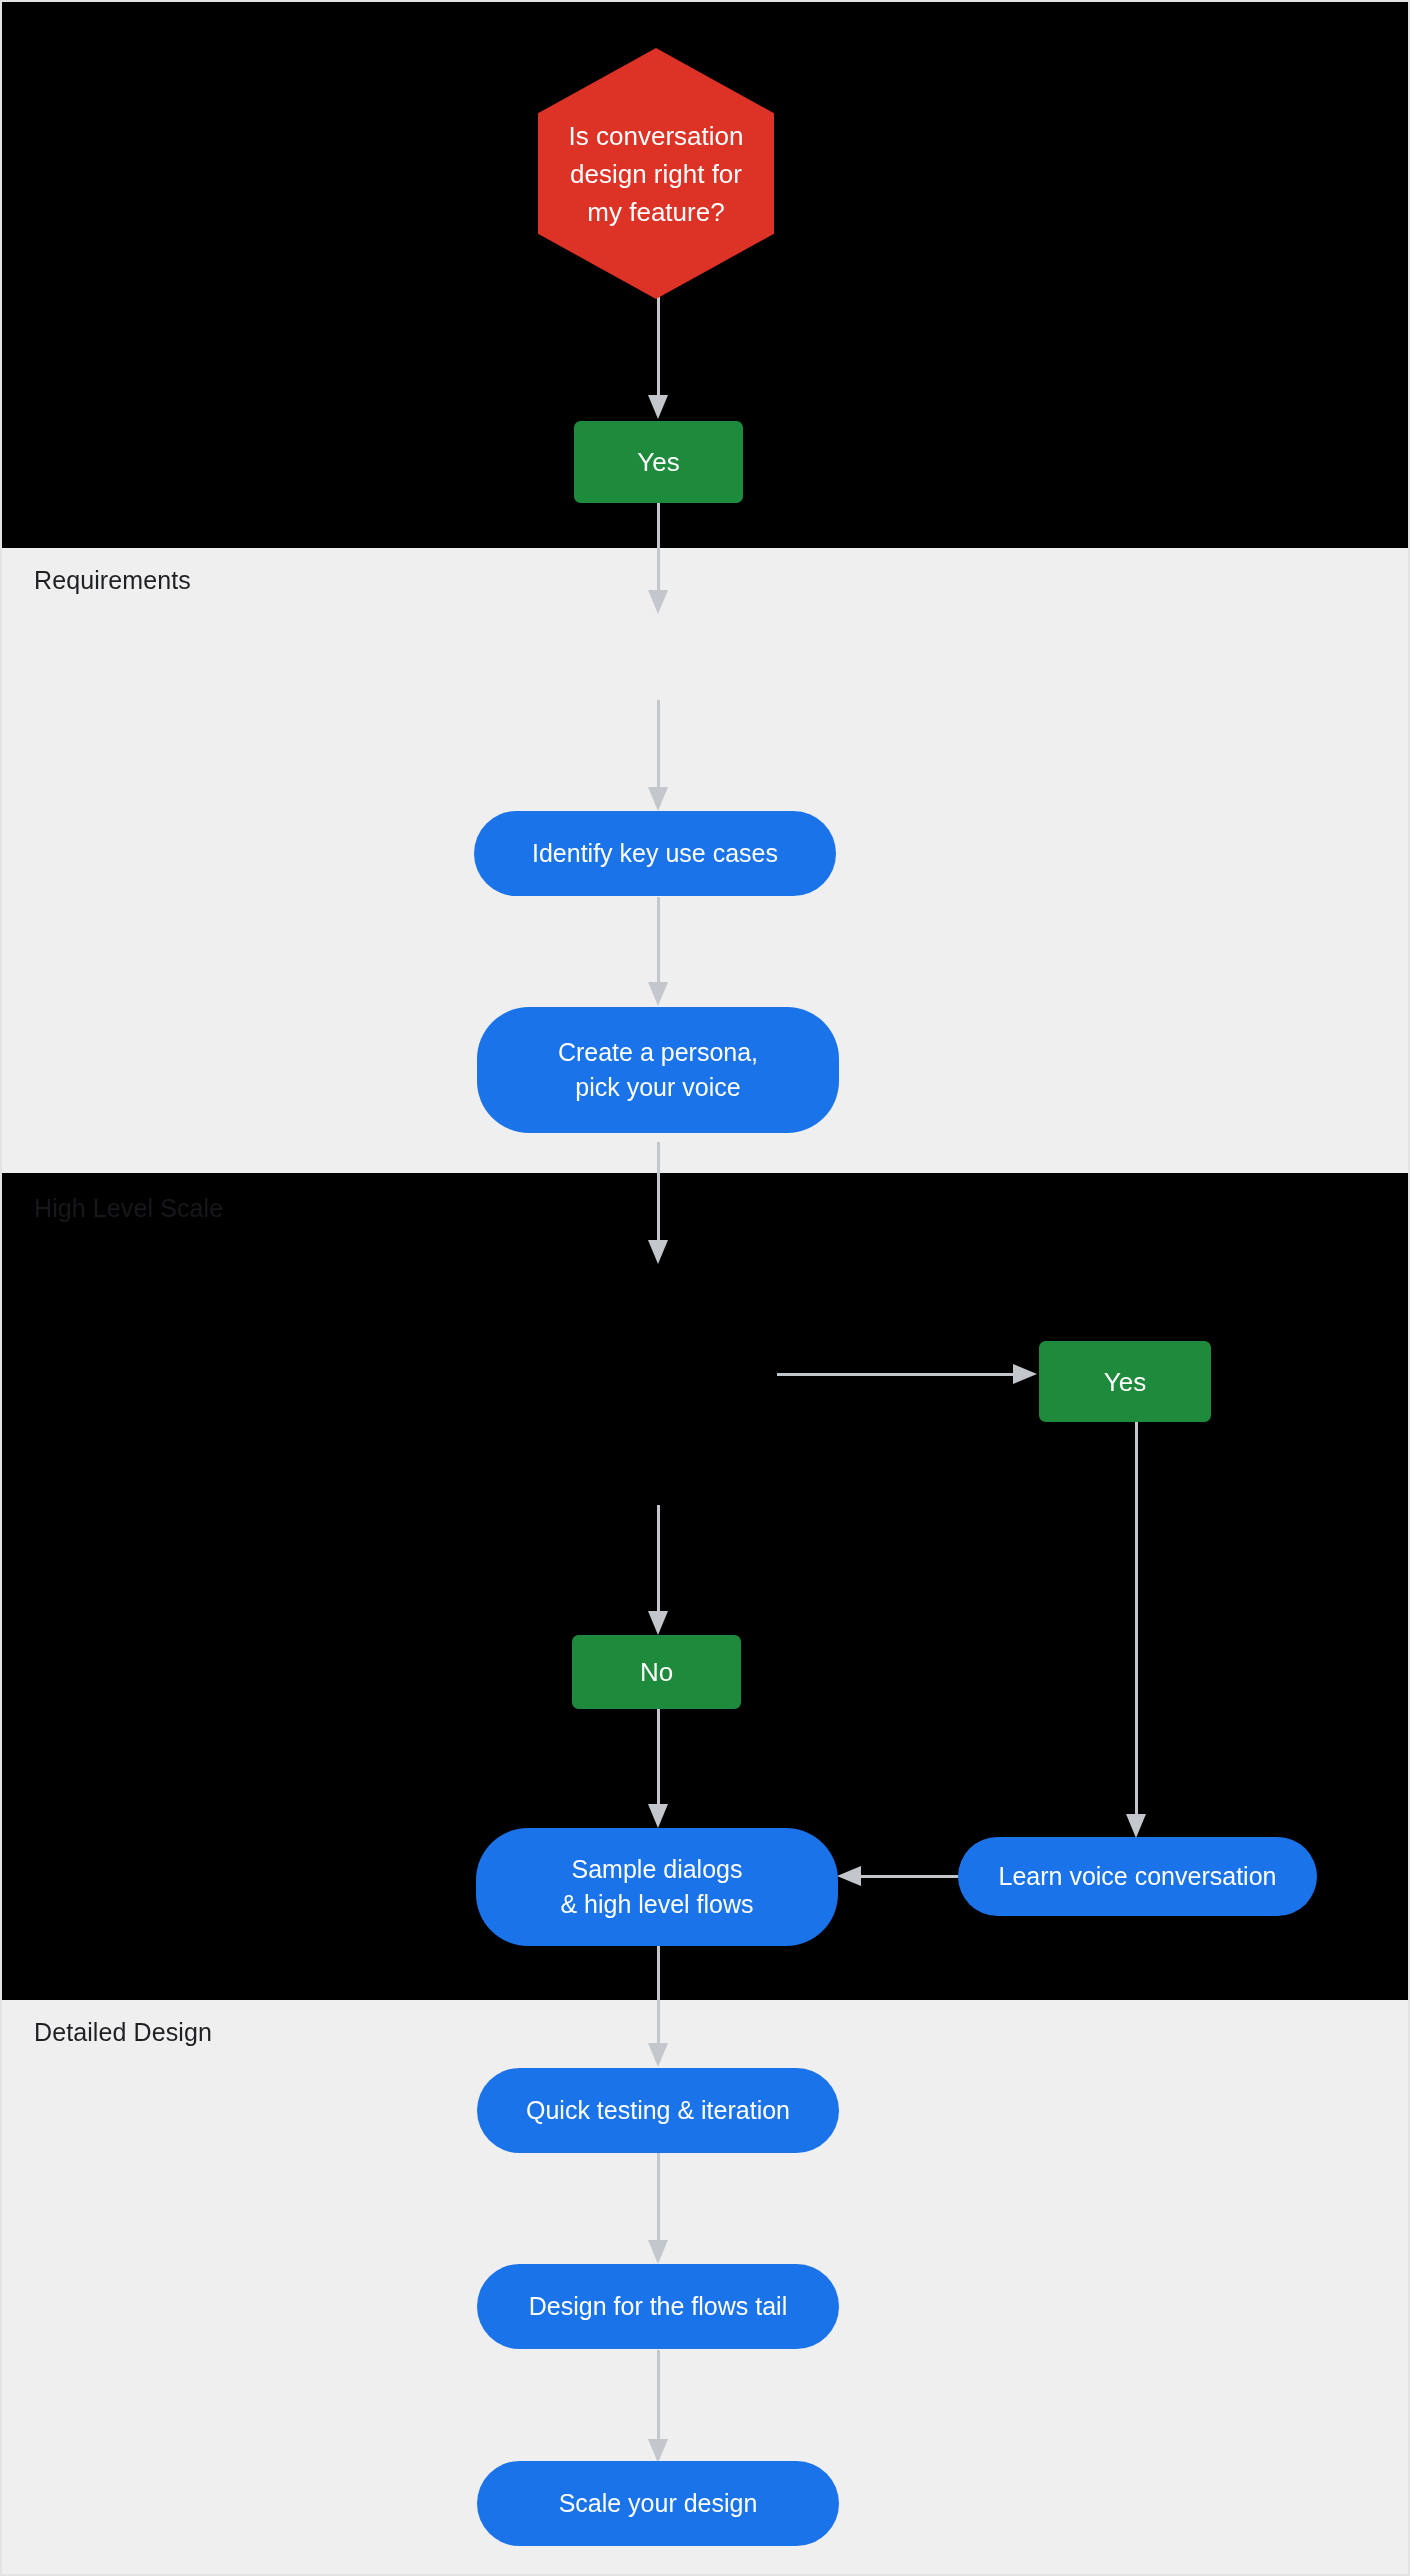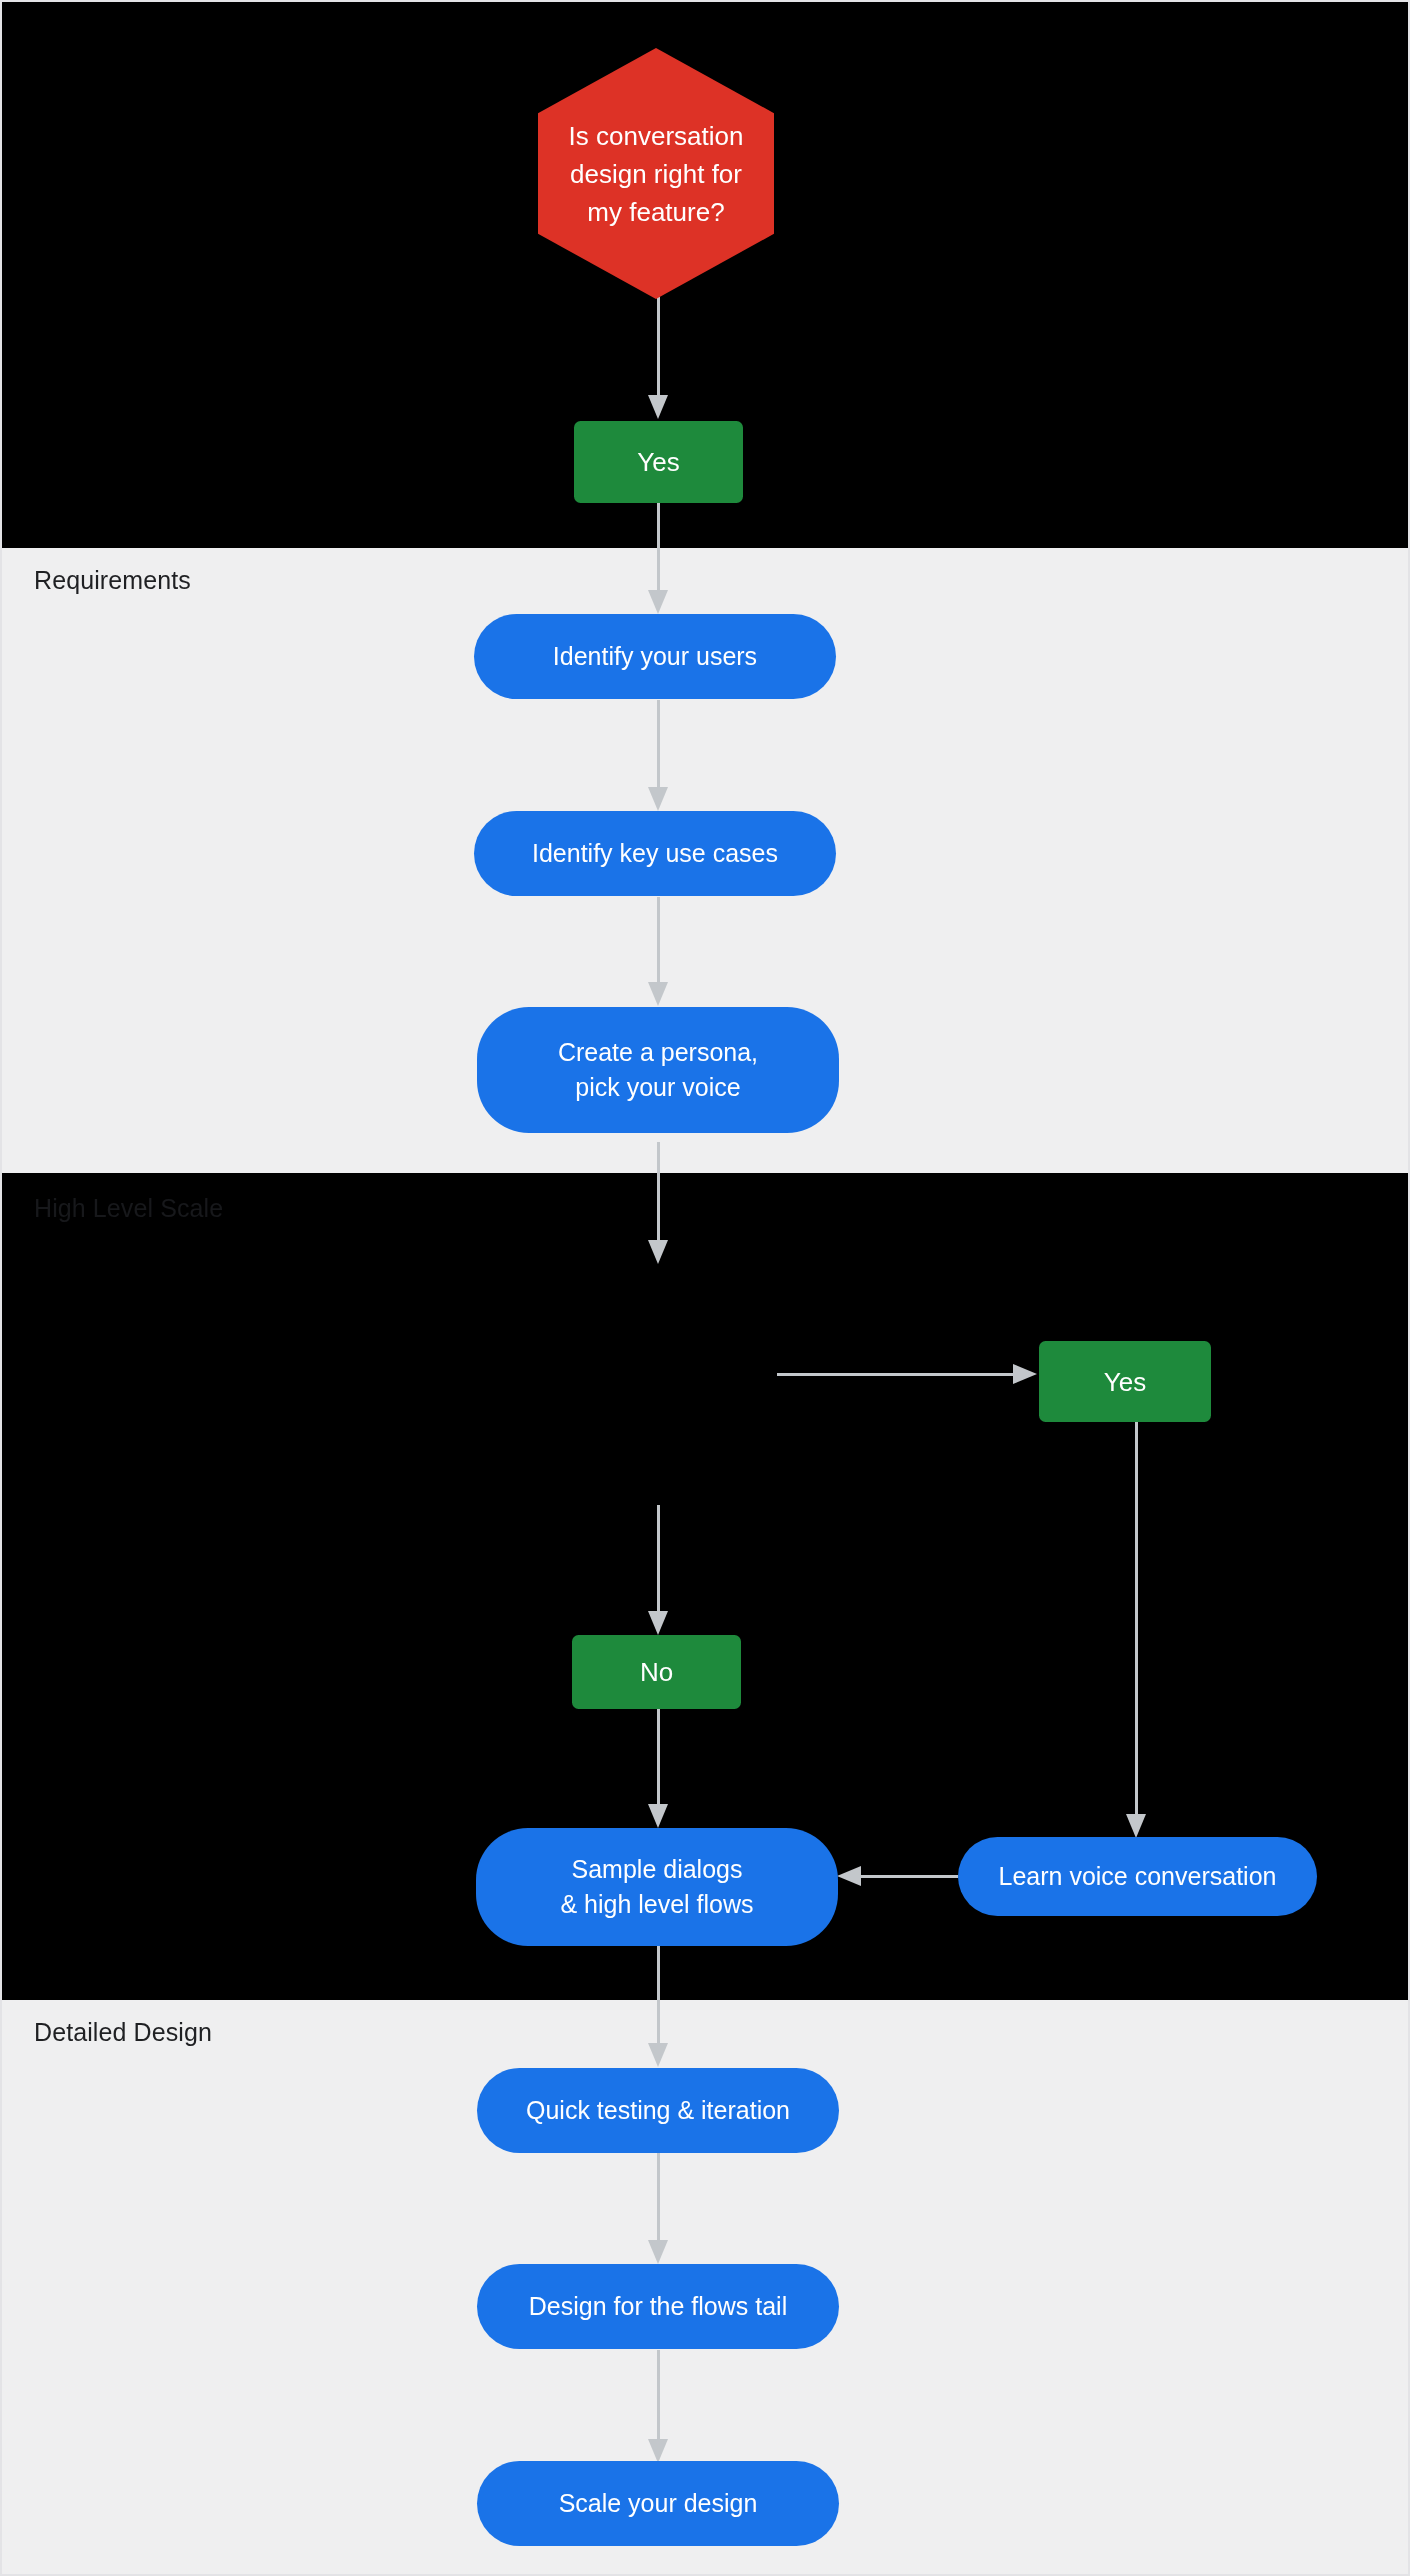--- a/index.html
+++ b/index.html
@@ -200,23 +200,20 @@
   <div class="node hex" style="left:536px; top:46px; width:236px; height:251px;text-align:center;">
     <span class="node-text">Is conversation
 design right for
 my feature?</span>
   </div>
 
   <div class="node answer" style="left:572px; top:419px; width:169px; height:82px;">
     <span class="node-text">Yes</span>
   </div>
 
-  <div class="node step" style="left:472px; top:612px; width:362px; height:85px;">
-    <span class="node-text">Identify your users</span>
-  </div>
 
   <div class="node step" style="left:472px; top:809px; width:362px; height:85px;">
     <span class="node-text">Identify key use cases</span>
   </div>
 
   <div class="node step two-line" style="left:475px; top:1005px; width:362px; height:126px;">
     <span class="node-text">Create a persona,
 pick your voice</span>
   </div>
 

